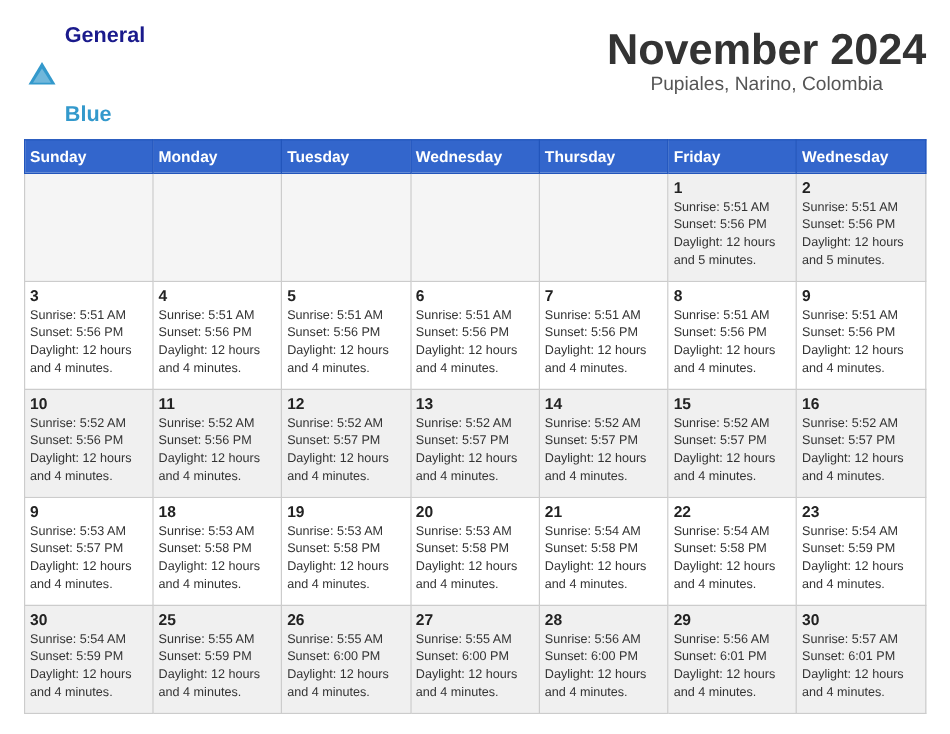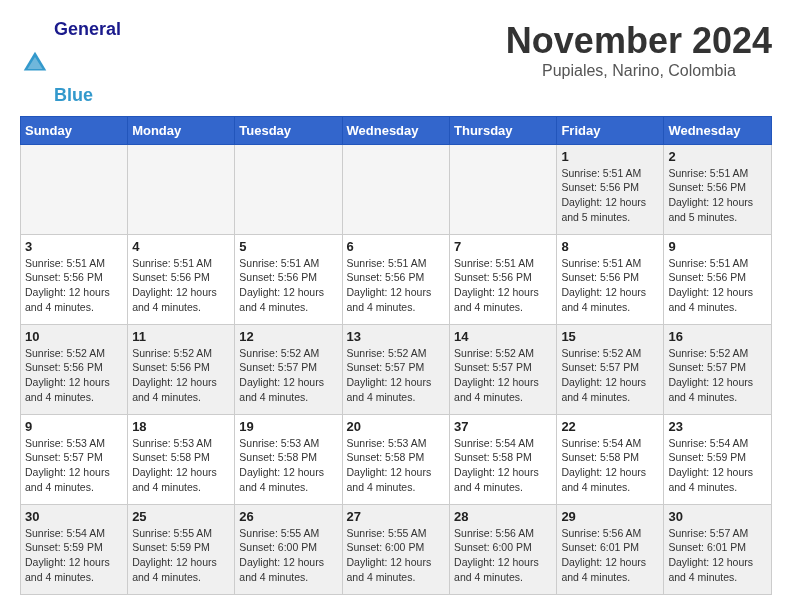--- a/index.html
+++ b/index.html
@@ -271,21 +271,21 @@
 and 4 minutes.</div>
         </td>
         <td>
           <div class="day-number">20</div>
           <div class="day-info" style="white-space: pre-line;">Sunrise: 5:53 AM
 Sunset: 5:58 PM
 Daylight: 12 hours
 and 4 minutes.</div>
         </td>
         <td>
-          <div class="day-number">37</div>
+          <div class="day-number">21</div>
           <div class="day-info" style="white-space: pre-line;">Sunrise: 5:54 AM
 Sunset: 5:58 PM
 Daylight: 12 hours
 and 4 minutes.</div>
         </td>
         <td>
           <div class="day-number">22</div>
           <div class="day-info" style="white-space: pre-line;">Sunrise: 5:54 AM
 Sunset: 5:58 PM
 Daylight: 12 hours

